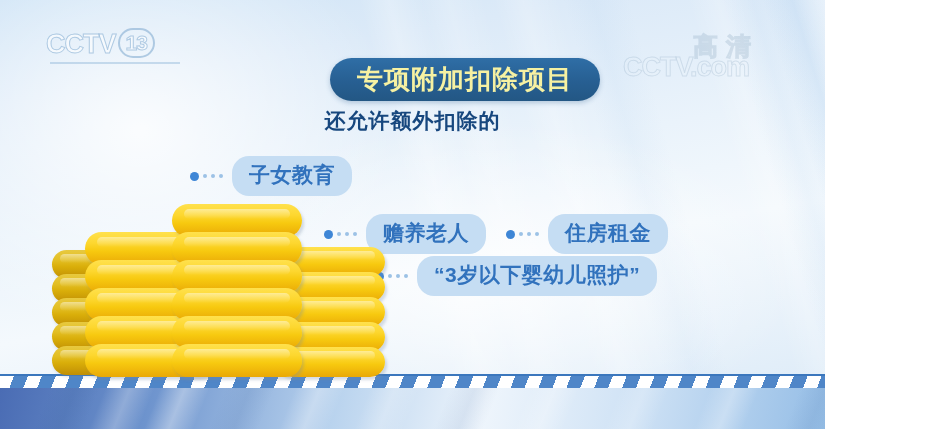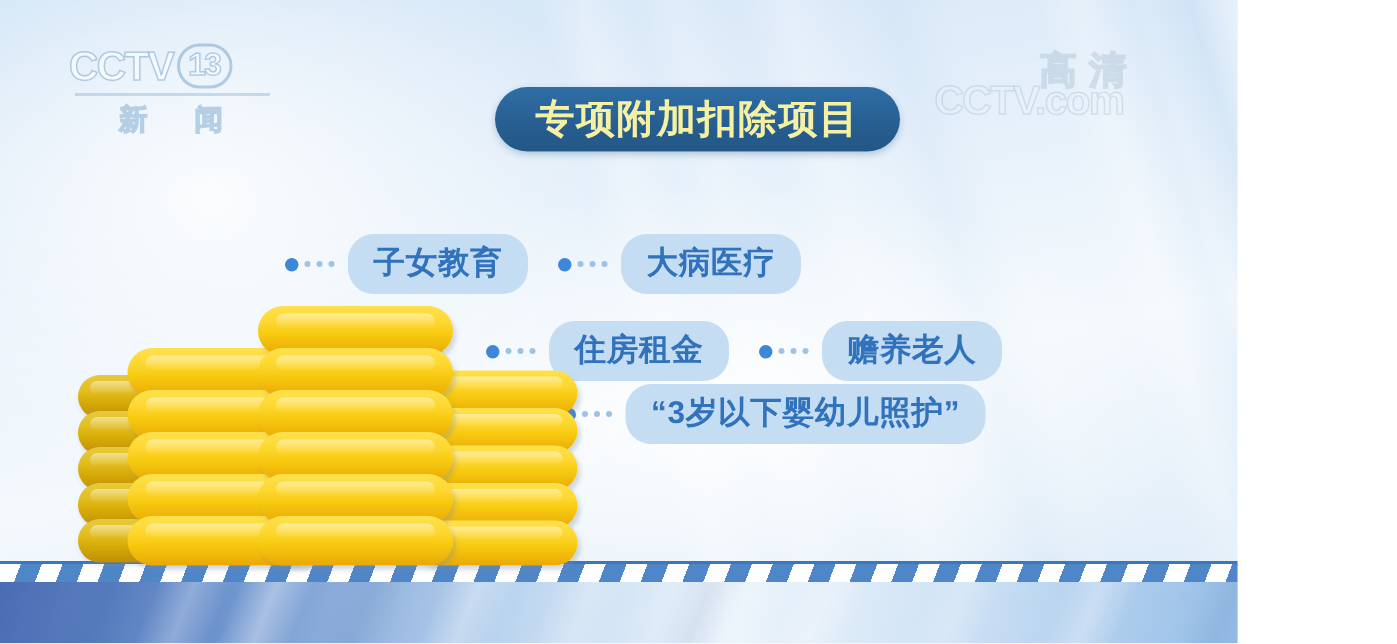--- a/index.html
+++ b/index.html
@@ -164,85 +164,76 @@
       <div class="sw blue" style="left: 500px; transform: rotate(-15deg); opacity: 0.22;"></div>
     </div>
   <div class="glow-left"></div>
   <div class="glow-center"></div>
 
   <div id="logo">
     <div class="lgtext">
       <span>CCTV</span><span class="lgnum">13</span>
     </div>
     <div class="lgrule"></div>
-    <div class="lgsub">新 闻</div>
   </div>
 
   <div id="title-banner">
     <span class="ttxt">专项附加扣除项目</span>
   </div>
 
   <div id="watermark">
     <div class="wm-hd">高清</div>
     <div class="wm-dom">CCTV.com</div>
   </div>
+  <div id="subtitle">
+    <span>还允许额外扣除的</span>
+  </div>
 
   <div class="chip-row" id="row1">
       <div class="chip-group">
         <div class="leader">
           <div class="d0"></div>
           <div class="d"></div>
           <div class="d"></div>
           <div class="d"></div>
         </div>
         <div class="chip">
           <span>子女教育</span>
         </div>
       </div>
-      <div class="chip-group">
-        <div class="leader">
-          <div class="d0"></div>
-          <div class="d"></div>
-          <div class="d"></div>
-          <div class="d"></div>
-        </div>
-        <div class="chip">
-          <span>大病医疗</span>
-        </div>
-      </div>
     </div>
   <div class="chip-row" id="row2">
       <div class="chip-group">
         <div class="leader">
           <div class="d0"></div>
           <div class="d"></div>
           <div class="d"></div>
           <div class="d"></div>
         </div>
       </div>
       <div class="chip-group">
         <div class="leader">
           <div class="d0"></div>
           <div class="d"></div>
           <div class="d"></div>
           <div class="d"></div>
         </div>
         <div class="chip">
+          <span>赡养老人</span>
+        </div>
+      </div>
+      <div class="chip-group">
+        <div class="leader">
+          <div class="d0"></div>
+          <div class="d"></div>
+          <div class="d"></div>
+          <div class="d"></div>
+        </div>
+        <div class="chip">
           <span>住房租金</span>
-        </div>
-      </div>
-      <div class="chip-group">
-        <div class="leader">
-          <div class="d0"></div>
-          <div class="d"></div>
-          <div class="d"></div>
-          <div class="d"></div>
-        </div>
-        <div class="chip">
-          <span>赡养老人</span>
         </div>
       </div>
     </div>
   <div class="chip-row" id="row3">
       <div class="chip-group">
         <div class="leader">
           <div class="d0"></div>
           <div class="d"></div>
           <div class="d"></div>
           <div class="d"></div>

